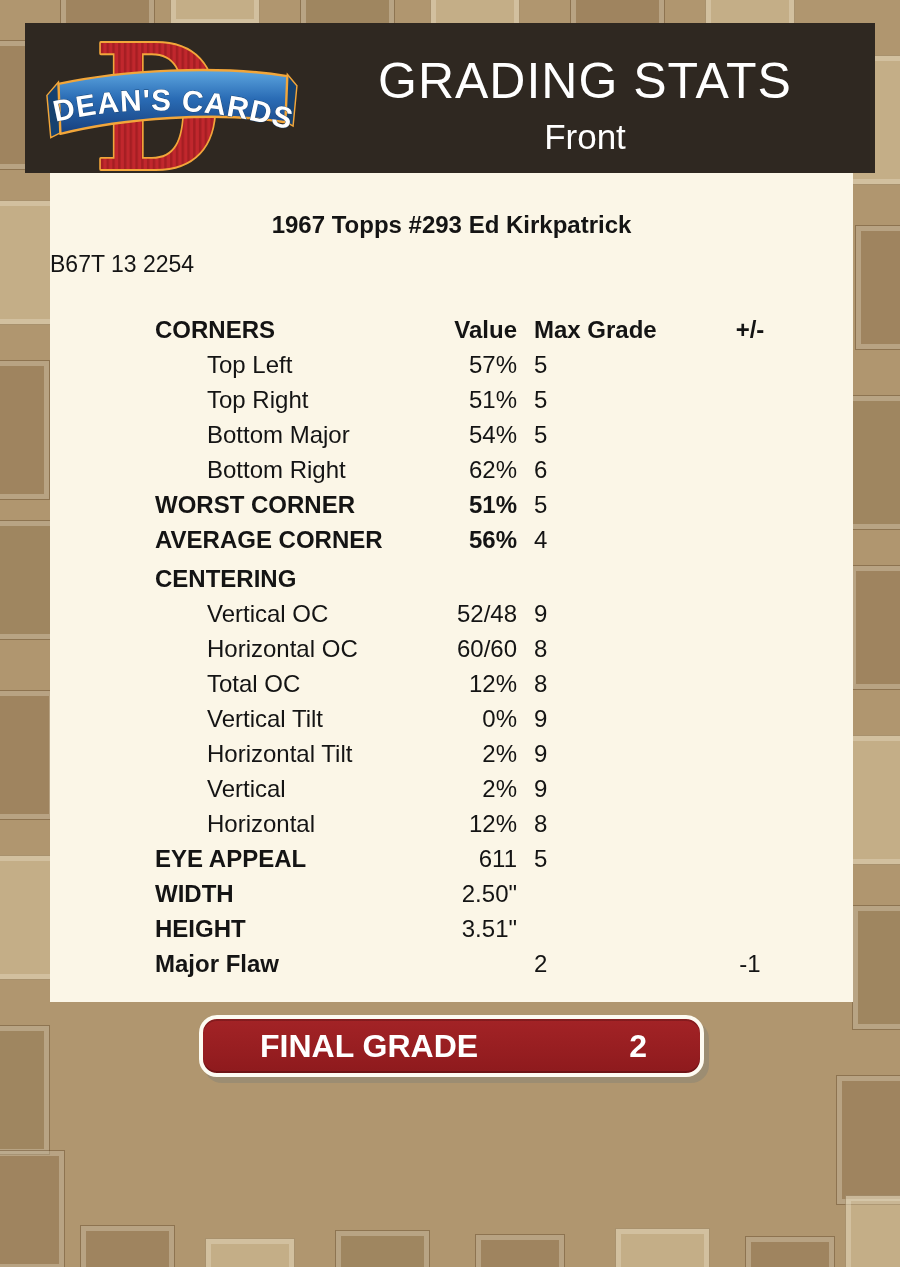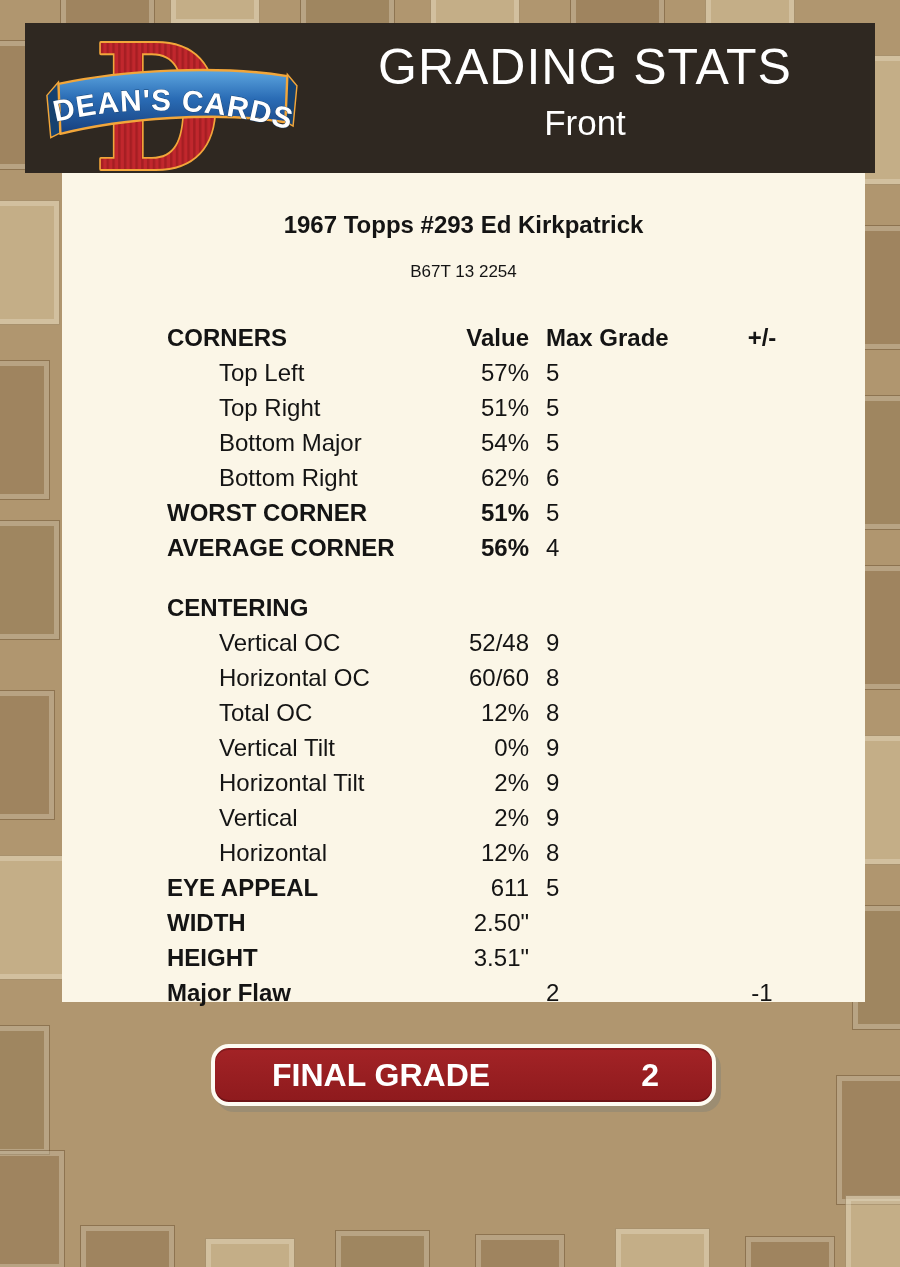--- a/index.html
+++ b/index.html
@@ -19,33 +19,33 @@
   
   #bgpattern{position:absolute;inset:0;}
   .bgcard{position:absolute;border:1px solid rgba(96,72,44,.28);
           box-shadow:inset 0 0 0 5px rgba(243,234,214,.30);}
 
   
   .header-bar{position:absolute;left:25px;top:23px;width:850px;height:150px;
               background:var(--header-bg);}
   .logo{position:absolute;left:20px;top:12px;width:250px;height:140px;overflow:visible;}
   .header-text{position:absolute;left:280px;right:10px;top:0;text-align:center;color:#fff;}
-  .h-title{margin-top:16px;font-size:50px;line-height:56px;letter-spacing:1px;font-weight:normal;}
+  .h-title{margin-top:30px;font-size:50px;line-height:56px;letter-spacing:1px;font-weight:normal;}
   .h-sub{margin-top:6px;font-size:35px;line-height:44px;}
 
   
-  .card{position:absolute;left:62px;top:173px;width:803px;height:829px;background:var(--card-bg);}
+  .card{position:absolute;left:50px;top:173px;width:803px;height:829px;background:var(--card-bg);}
   .card-title{margin-top:38px;font-size:24px;line-height:28px;font-weight:bold;text-align:center;}
-  .card-code{margin-top:19px;font-size:17px;line-height:28px;text-align:center;}
+  .card-code{margin-top:11px;font-size:23px;line-height:28px;}
 
   
   .trow{display:grid;grid-template-columns:225px 137px 17px 188px 56px;
         padding-left:105px;height:35px;align-items:center;font-size:24px;}
   .trow.thead{margin-top:34px;font-weight:bold;}
-  .trow.gap{margin-top:25px;}
+  .trow.gap{margin-top:4px;}
   .cell{white-space:nowrap;}
   .cell.lbl{text-align:left;}
   .cell.lbl.ind{padding-left:52px;}
   .cell.val{text-align:right;}
   .cell.max{text-align:left;}
   .cell.pm{text-align:center;}
   .b{font-weight:bold;}
 
   
   .final-grade{margin:34px auto 0;width:505px;height:62px;border-radius:18px;

